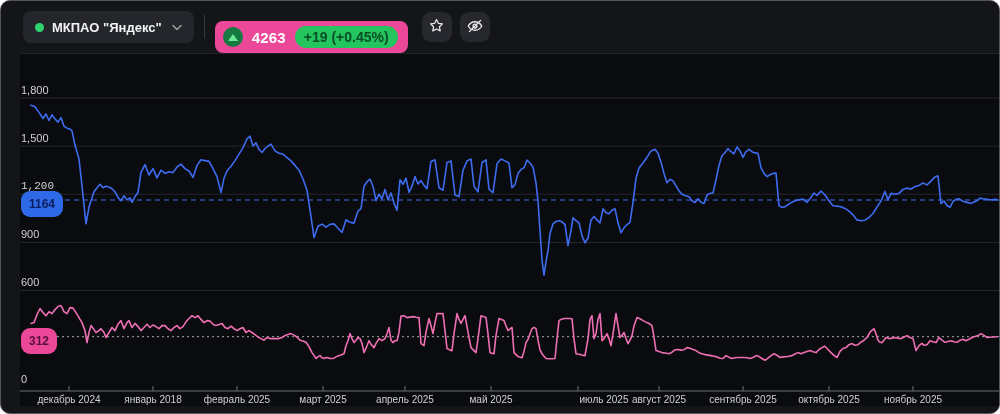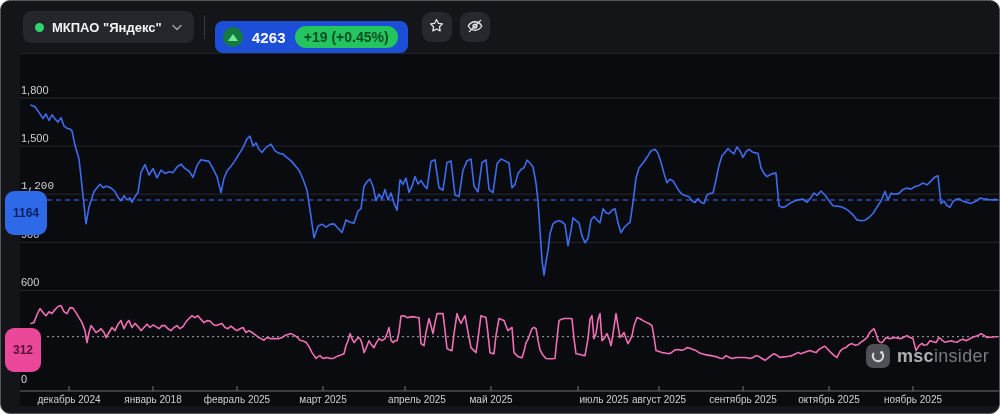--- a/index.html
+++ b/index.html
@@ -9,33 +9,33 @@
     box-sizing:border-box;
     font-family:"Liberation Sans","DejaVu Sans",sans-serif;
   }
   
   .toolbar{position:absolute;left:0;top:0;right:0;height:52px;display:flex;align-items:center;padding-left:22px;z-index:5;background:#141519;}
   .dd-pill{display:flex;align-items:center;gap:8px;height:32px;padding:0 12px;background:#24262b;border-radius:8px;cursor:pointer;}
   .status-dot{width:9px;height:9px;border-radius:50%;}
   .dd-label{font-size:13px;font-weight:700;color:#f2f3f5;white-space:nowrap;}
   .chev{margin-left:2px;display:flex;align-items:center;}
   .tb-divider{width:1px;height:24px;background:#36383d;margin:0 10px;}
-  .quote-group{display:flex;align-items:center;gap:9px;height:32px;padding:0 10px 0 8px;background:#1d4ed8;border-radius:8px;margin-top:20px;}
+  .quote-group{display:flex;align-items:center;gap:9px;height:32px;padding:0 10px 0 8px;background:#ec4899;border-radius:8px;margin-top:20px;}
   .trend-circle{width:20px;height:20px;border-radius:50%;background:#157a40;display:flex;align-items:center;justify-content:center;}
   .tri-up{width:0;height:0;border-left:5px solid transparent;border-right:5px solid transparent;border-bottom:7px solid #6ceb97;}
   .last-price{font-size:15px;font-weight:700;color:#ffffff;letter-spacing:.2px;}
   .chg-pill{background:#24c45e;color:#0a4f26;font-size:14px;font-weight:700;border-radius:999px;padding:3px 9px;white-space:nowrap;}
   .icon-btn{width:30px;height:30px;border-radius:9px;background:#26282d;display:flex;align-items:center;justify-content:center;margin-left:8px;cursor:pointer;border:none;}
   .icon-btn:first-of-type{margin-left:14px;}
   
   .chart-panel{position:absolute;left:19px;top:52px;right:0;bottom:7px;background:#0a0b0e;border-top:1px solid #232429;z-index:1;}
   #chart-svg{position:absolute;left:0;top:0;z-index:3;}
   .y-label{position:absolute;left:20px;font-size:11px;color:#d0d1d5;z-index:4;}
   .x-label{position:absolute;top:393px;transform:translateX(-50%);font-size:10px;color:#cfd0d4;white-space:nowrap;z-index:4;}
-  .price-badge{position:absolute;left:4px;height:18px;padding:13px 8px;border-radius:9px;display:flex;align-items:center;font-size:12px;font-weight:700;z-index:4;}
+  .price-badge{position:absolute;left:20px;height:18px;padding:4px 8px;border-radius:9px;display:flex;align-items:center;font-size:12px;font-weight:700;z-index:4;}
   
   .watermark{position:absolute;left:865px;top:343px;display:flex;align-items:center;gap:7px;z-index:2;opacity:.92;}
   .wm-logo{width:24px;height:24px;border-radius:7px;background:#55565c;display:flex;align-items:center;justify-content:center;}
   .wm-text{font-size:18px;letter-spacing:.3px;}
   .wm-bold{font-weight:700;color:#bcbdc2;}
   .wm-light{font-weight:400;color:#83848a;}
 </style>
 </head>
 <body>
 
@@ -72,29 +72,20 @@
           <path d="M3 12c2.2-3.8 5.2-5.7 9-5.7s6.8 1.9 9 5.7c-2.2 3.8-5.2 5.7-9 5.7S5.2 15.8 3 12z"></path>
           <circle cx="12" cy="12" r="2.6"></circle>
           <line x1="4.5" y1="19.5" x2="19.5" y2="4.5"></line>
         </svg>
       </span>
     </button>
   </div>
 
   <div class="chart-panel"></div>
 
-  <div class="watermark">
-    <span class="wm-logo">
-      <svg width="16" height="16" viewBox="0 0 20 20">
-        <circle cx="10" cy="10" r="6.5" fill="none" stroke="#e9e9ec" stroke-width="2.6" stroke-dasharray="30 11" transform="rotate(-55 10 10)"></circle>
-        <circle cx="14.6" cy="5.6" r="2" fill="#e9e9ec"></circle>
-      </svg>
-    </span>
-    <span class="wm-text"><span class="wm-bold">msc</span><span class="wm-light">insider</span></span>
-  </div>
 
   <svg id="chart-svg" width="1000" height="414">
       <line x1="19" y1="97.0" x2="1000" y2="97.0" stroke="#26272d" stroke-width="1"></line>
       <line x1="19" y1="145.1" x2="1000" y2="145.1" stroke="#26272d" stroke-width="1"></line>
       <line x1="19" y1="193.2" x2="1000" y2="193.2" stroke="#26272d" stroke-width="1"></line>
       <line x1="19" y1="241.4" x2="1000" y2="241.4" stroke="#26272d" stroke-width="1"></line>
       <line x1="19" y1="289.5" x2="1000" y2="289.5" stroke="#26272d" stroke-width="1"></line>
       <line x1="19" y1="390" x2="1000" y2="390" stroke="#6e7075" stroke-width="1"></line>
       <line x1="68" y1="385" x2="68" y2="390" stroke="#6e7075" stroke-width="1"></line>
       <line x1="152" y1="385" x2="152" y2="390" stroke="#6e7075" stroke-width="1"></line>
@@ -117,21 +108,21 @@
       <div class="y-label" style="top: 83px;">1,800</div>
       <div class="y-label" style="top: 131.12px;">1,500</div>
       <div class="y-label" style="top: 179.24px; font-family: Liberation Mono, monospace;">1,200</div>
       <div class="y-label" style="top: 227.36px;">900</div>
       <div class="y-label" style="top: 275.48px;">600</div>
       <div class="y-label" style="top: 371.72px;">0</div>
       <div class="x-label" style="left: 68px;">декабрь 2024</div>
       <div class="x-label" style="left: 152px;">январь 2018</div>
       <div class="x-label" style="left: 236px;">февраль 2025</div>
       <div class="x-label" style="left: 322px;">март 2025</div>
-      <div class="x-label" style="left: 404px; margin-left: 12px;">апрель 2025</div>
+      <div class="x-label" style="left: 404px;">апрель 2025</div>
       <div class="x-label" style="left: 490px;">май 2025</div>
       <div class="x-label" style="left: 577px; margin-left: 26px;">июль 2025</div>
       <div class="x-label" style="left: 658px;">август 2025</div>
       <div class="x-label" style="left: 742px;">сентябрь 2025</div>
       <div class="x-label" style="left: 828px;">октябрь 2025</div>
       <div class="x-label" style="left: 912px;">ноябрь 2025</div>
       <div class="price-badge" style="top: 190.014px; background: rgb(46, 106, 232); color: rgb(10, 31, 92);">1164</div>
       <div class="price-badge" style="top: 326.675px; background: #ec4899; color: rgb(88, 16, 60);">312</div>
     </div>
 </div>

